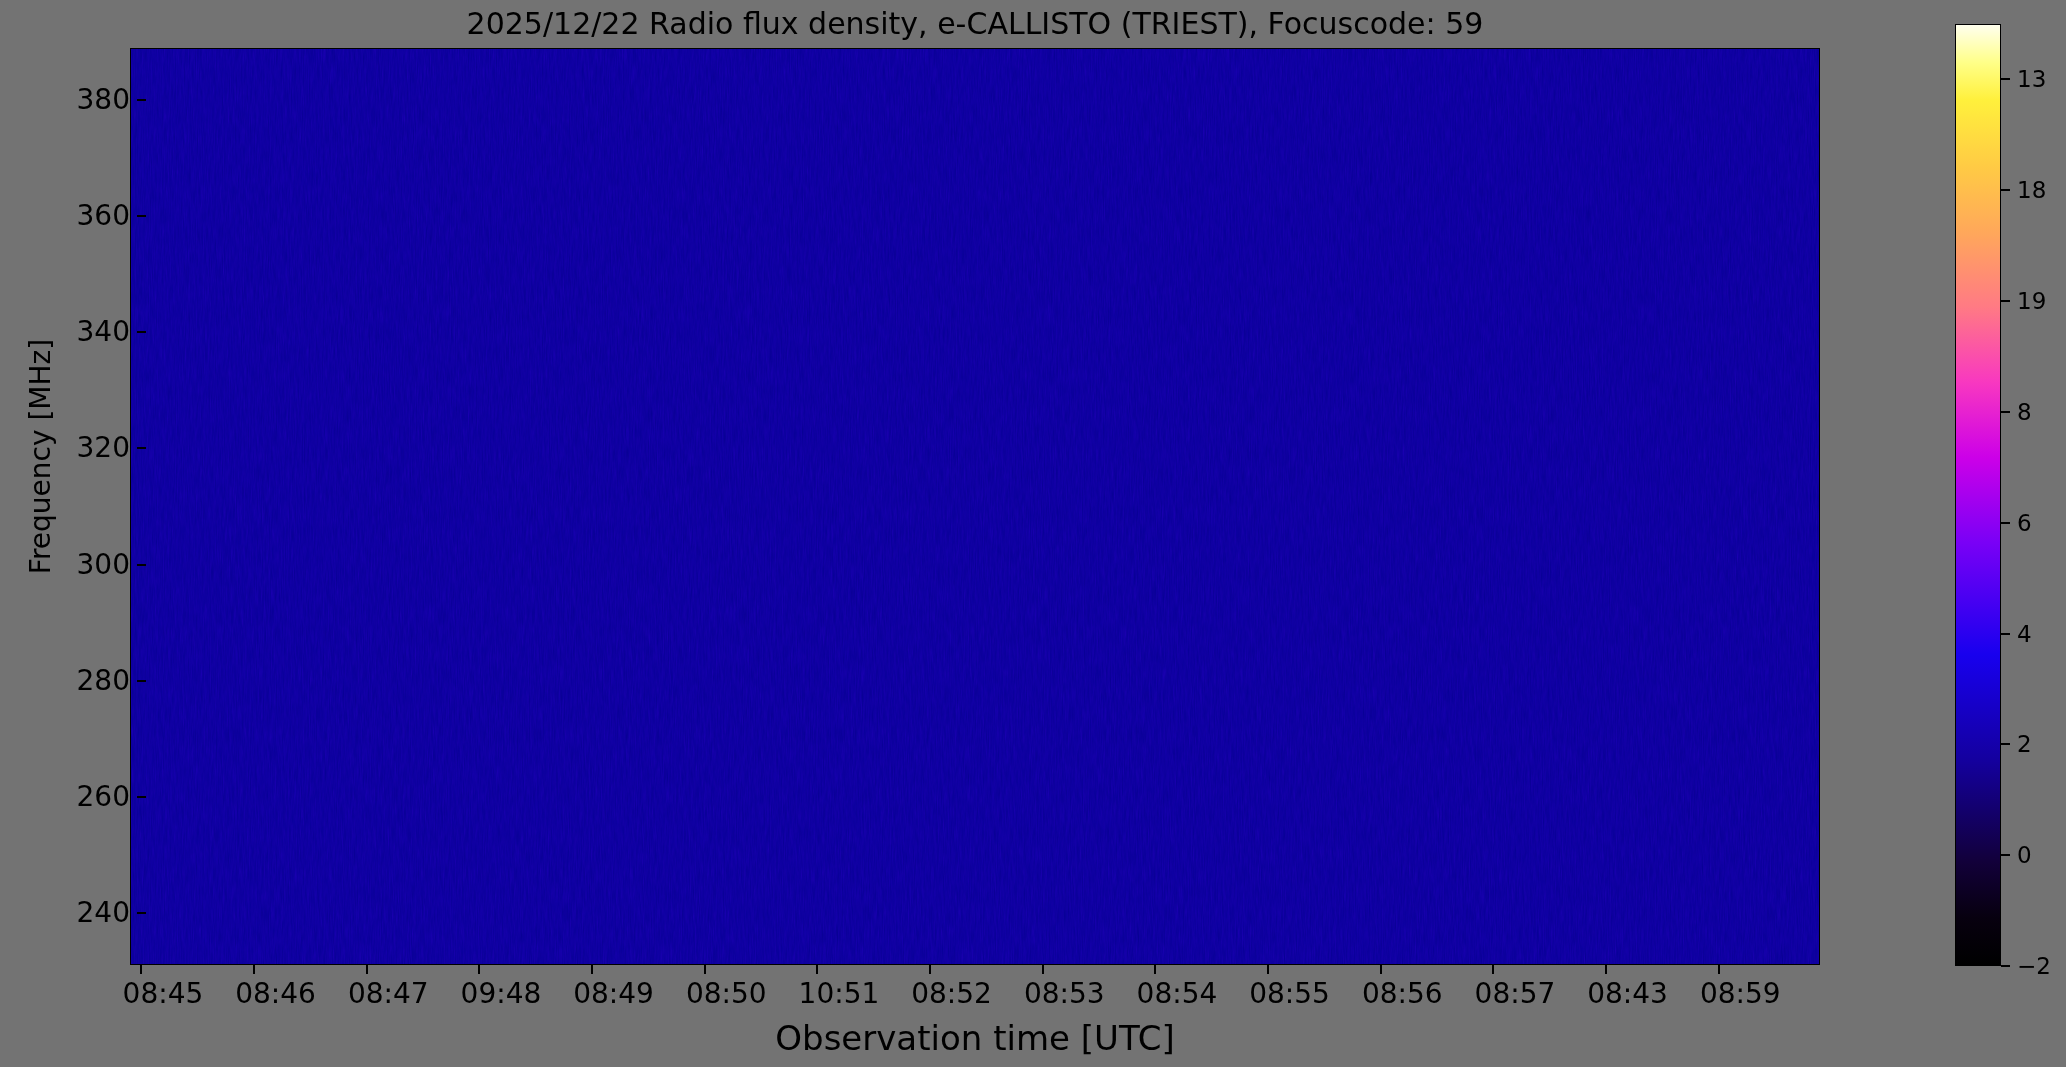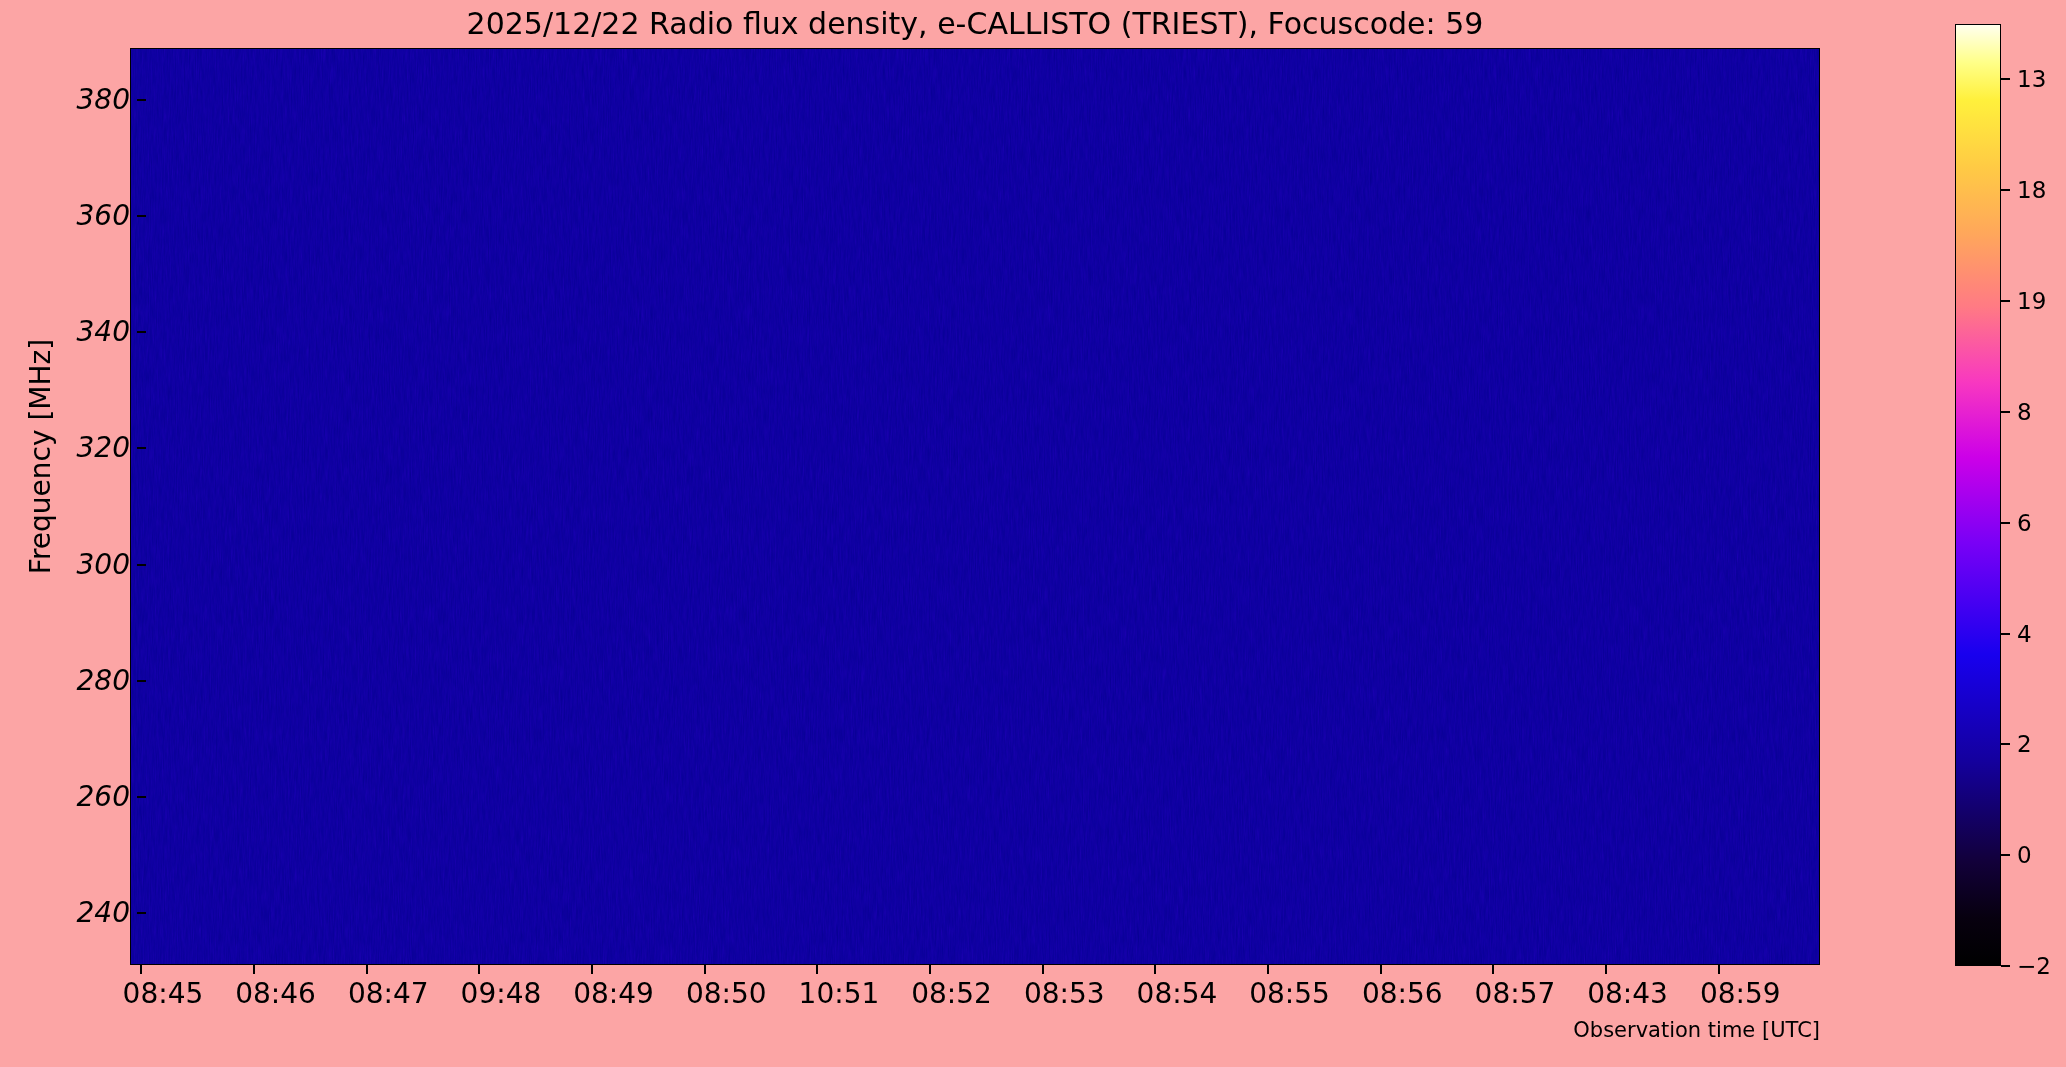--- a/index.html
+++ b/index.html
@@ -12,21 +12,21 @@
     height: 1067px;
     position: relative;
     overflow: hidden;
     font-family: "DejaVu Sans", sans-serif;
     color: #000000;
   }
 
   #figure {
     position: absolute;
     inset: 0;
-    background: #fca5a5;
+    background: #737373;
   }
 
   
   #plot-title {
     position: absolute;
     left: 130px;
     top: 6px;
     width: 1690px;
     text-align: center;
     font-size: 30px;
@@ -56,21 +56,20 @@
     inset: -4px;
   }
 
   
   #y-ticks {
     position: absolute;
     left: 0;
     top: 48px;
     width: 146px;
     height: 917px;
-    font-style: italic;
   }
   .ytick {
     position: absolute;
     right: 0;
     height: 0;
   }
   .ytick .ytick-mark {
     position: absolute;
     right: 0;
     top: -1px;
@@ -128,22 +127,22 @@
     font-size: 28px;
     line-height: 34px;
     white-space: nowrap;
   }
 
   #x-axis-label {
     position: absolute;
     left: 130px;
     top: 1018px;
     width: 1690px;
-    text-align: right;
-    font-size: 21px;
+    text-align: center;
+    font-size: 34px;
     white-space: nowrap;
   }
 
   
   #colorbar-wrap {
     position: absolute;
     left: 1955px;
     top: 24px;
     width: 46px;
     height: 942px;

